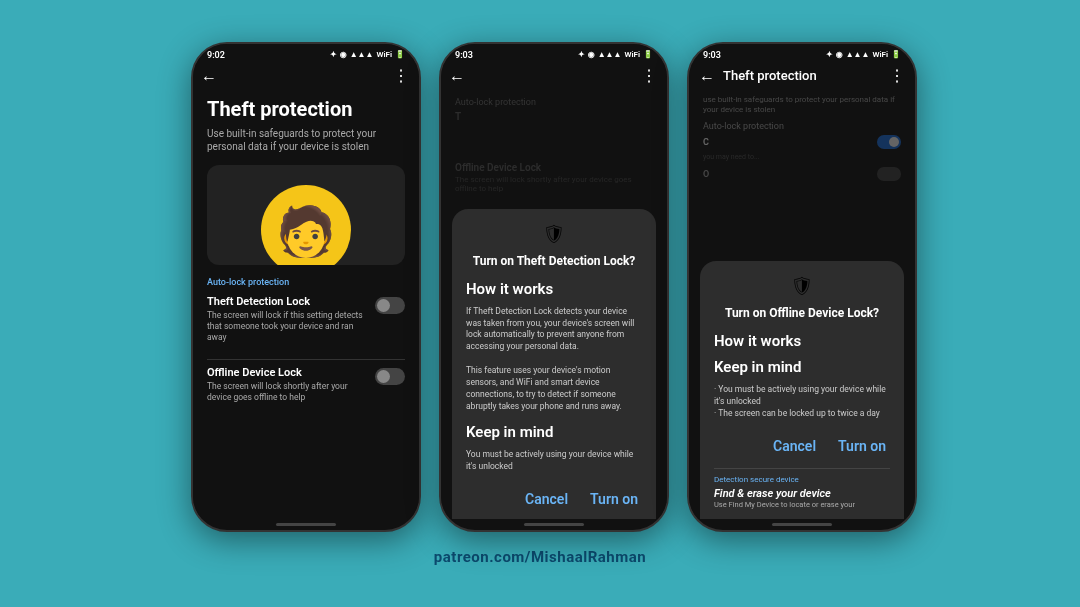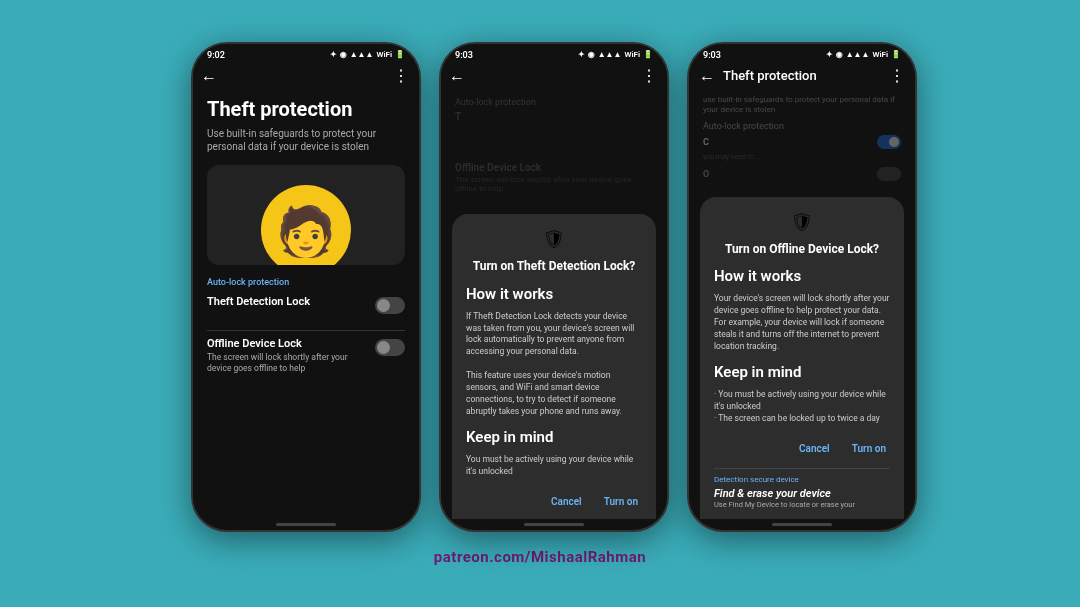--- a/index.html
+++ b/index.html
@@ -238,21 +238,21 @@
       line-height: 1.4;
       margin-bottom: 4px;
     }
     .dialog-actions {
       display: flex;
       justify-content: flex-end;
       gap: 14px;
       margin-top: 6px;
     }
     .dialog-btn {
-      font-size: 10px;
+      font-size: 14px;
       font-weight: 600;
       color: #6ab4f5;
       cursor: pointer;
       padding: 2px 4px;
     }
     .dialog-btn.primary {
       color: #6ab4f5;
     }
 
     
@@ -265,21 +265,21 @@
     .phone3-nav .nav-title {
       color: #fff;
       font-size: 13px;
       font-weight: 500;
       margin-left: 8px;
       flex: 1;
     }
 
     
     .watermark {
-      color: #701a75;
+      color: #0c4a6e;
       font-size: 15px;
       font-weight: 700;
       margin-top: 6px;
       letter-spacing: 0.5px;
     }
 
     
     .divider {
       height: 1px;
       background: #333;
@@ -322,20 +322,21 @@
       <div class="illustration">
         <div class="illus-bg-circle"></div>
         <div class="illus-person">🧑</div>
       </div>
 
       <div class="section-label">Auto-lock protection</div>
 
       <div class="setting-row">
         <div class="setting-text">
           <div class="setting-name">Theft Detection Lock</div>
+          <div class="setting-desc">The screen will lock if this setting detects that someone took your device and ran away</div>
         </div>
         <div class="toggle"></div>
       </div>
 
       <div class="divider"></div>
 
       <div class="setting-row">
         <div class="setting-text">
           <div class="setting-name">Offline Device Lock</div>
           <div class="setting-desc">The screen will lock shortly after your device goes offline to help</div>
@@ -422,21 +423,20 @@
             <div style="color:#aaa;font-size:9px;font-weight:600;">O</div>
           </div>
           <div style="width:24px;height:14px;background:#444;border-radius:7px;"></div>
         </div>
       </div>
 
       <div class="dialog">
         <div class="dialog-icon">🛡</div>
         <div class="dialog-title">Turn on Offline Device Lock?</div>
         <div class="dialog-section-title">How it works</div>
-        <div class="dialog-body">Your device's screen will lock shortly after your device goes offline to help protect your data. For example, your device will lock if someone steals it and turns off the internet to prevent location tracking.</div>
         <div class="dialog-section-title">Keep in mind</div>
         <div class="dialog-body">
           · You must be actively using your device while it's unlocked<br>
           · The screen can be locked up to twice a day
         </div>
         <div class="dialog-actions">
           <span class="dialog-btn">Cancel</span>
           <span class="dialog-btn primary">Turn on</span>
         </div>
 

